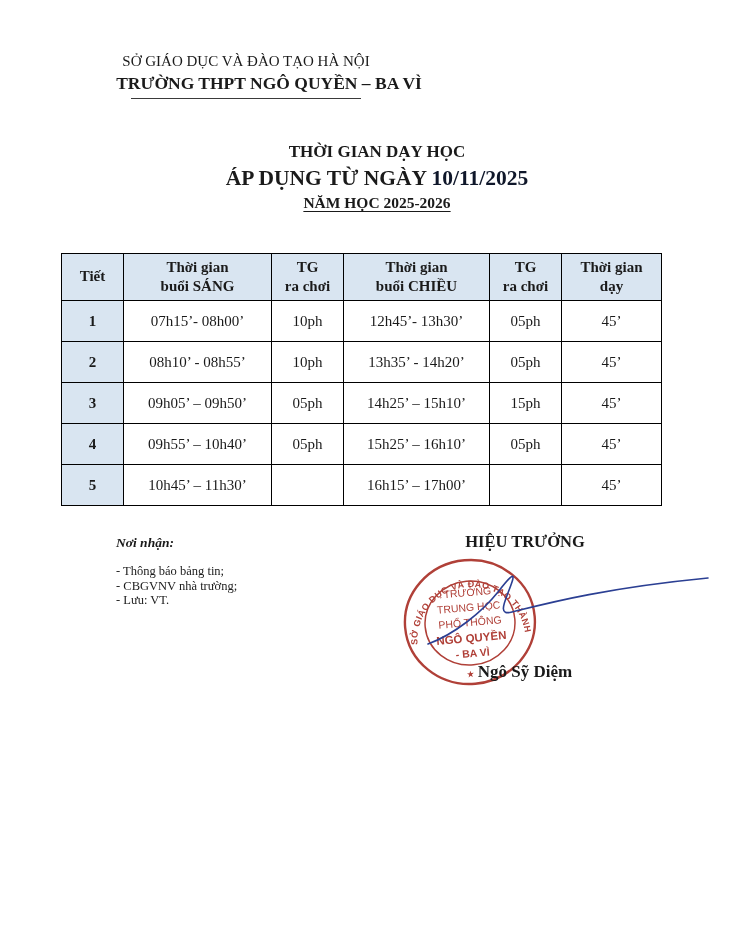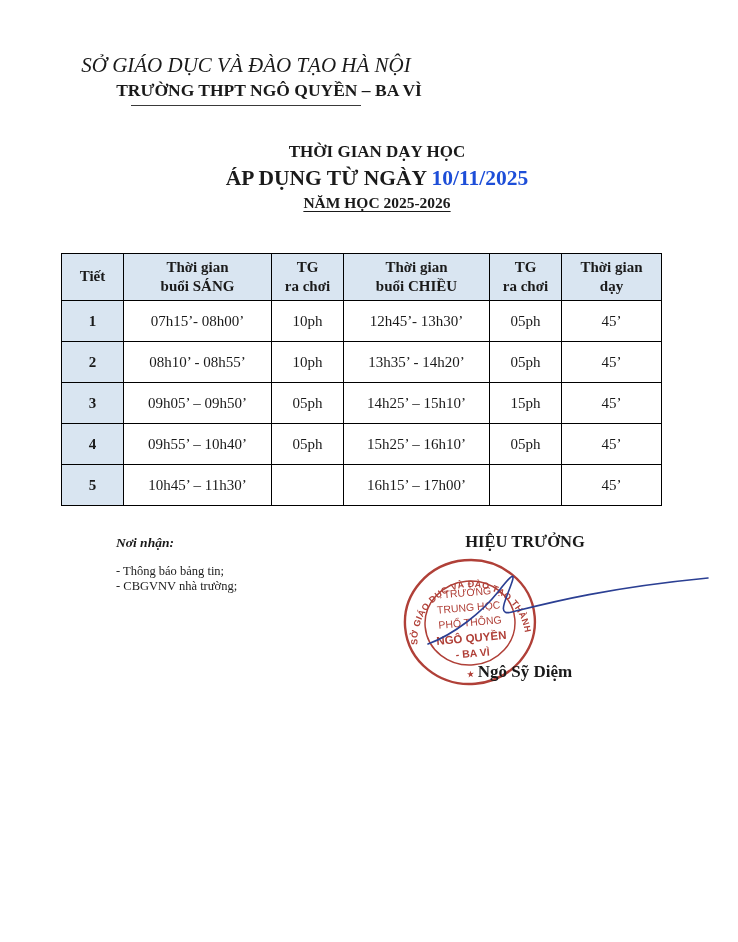--- a/index.html
+++ b/index.html
@@ -4,29 +4,29 @@
 <style>
   html,body{margin:0;padding:0;}
   body{
     width:738px;height:942px;background:#ffffff;overflow:hidden;position:relative;
     font-family:"Liberation Serif","DejaVu Serif",serif;color:#1a1a1a;
   }
   .abs{position:absolute;}
 
   
   .org-header{top:52px;left:0;width:492px;text-align:center;line-height:1.25;}
-  .org-dept{font-size:21px;font-style:italic;}
+  .org-dept{font-size:15px;}
   .org-school{font-size:17.5px;font-weight:bold;margin-top:2px;padding-left:46px;}
   .org-underline{width:230px;height:0;border-bottom:1.6px solid #3a3a3a;margin:3px auto 0 auto;}
 
   
   .title-block{top:141px;left:8px;width:738px;text-align:center;}
   .title-1{font-size:17px;font-weight:bold;line-height:22px;}
   .title-2{font-size:21.5px;font-weight:bold;line-height:26px;margin-top:2px;}
-  .title-2 .red{color:#1d4ed8;}
+  .title-2 .red{color:#0f172a;}
   .title-3{font-size:15.5px;font-weight:bold;line-height:20px;margin-top:2px;
            text-decoration:underline;text-underline-offset:3px;}
 
   
   .sched{top:253px;left:61px;}
   table{border-collapse:collapse;table-layout:fixed;width:600px;}
   th,td{border:1.5px solid #000;text-align:center;vertical-align:middle;
         font-size:15px;padding:0;overflow:hidden;}
   th{height:46px;background:#d9e5f1;font-weight:bold;white-space:pre-line;line-height:1.3;}
   td{height:40px;}
@@ -131,20 +131,21 @@
       </tr>
     </tbody>
   </table>
 </div>
 
 <div class="abs noi-nhan">
   <div class="nn-label">Nơi nhận:</div>
   <div class="nn-list">
     <div>- Thông báo bảng tin;</div>
     <div>- CBGVNV nhà trường;</div>
+    <div>- Lưu: VT.</div>
   </div>
 </div>
 
 <div class="abs sig-title">HIỆU TRƯỞNG</div>
 
 <svg class="abs stamp" width="136" height="134" viewBox="0 0 136 134">
   <ellipse cx="68" cy="66" rx="65" ry="62" fill="none" stroke="#b04038" stroke-width="2.4"></ellipse>
   <ellipse cx="68" cy="67" rx="45" ry="42" fill="none" stroke="#b04038" stroke-width="1.5"></ellipse>
   <path id="ringPath" d="M 14 84 A 54 53 0 1 1 122 84" fill="none"></path>
   <text font-size="9" letter-spacing="0.4" font-weight="bold">

